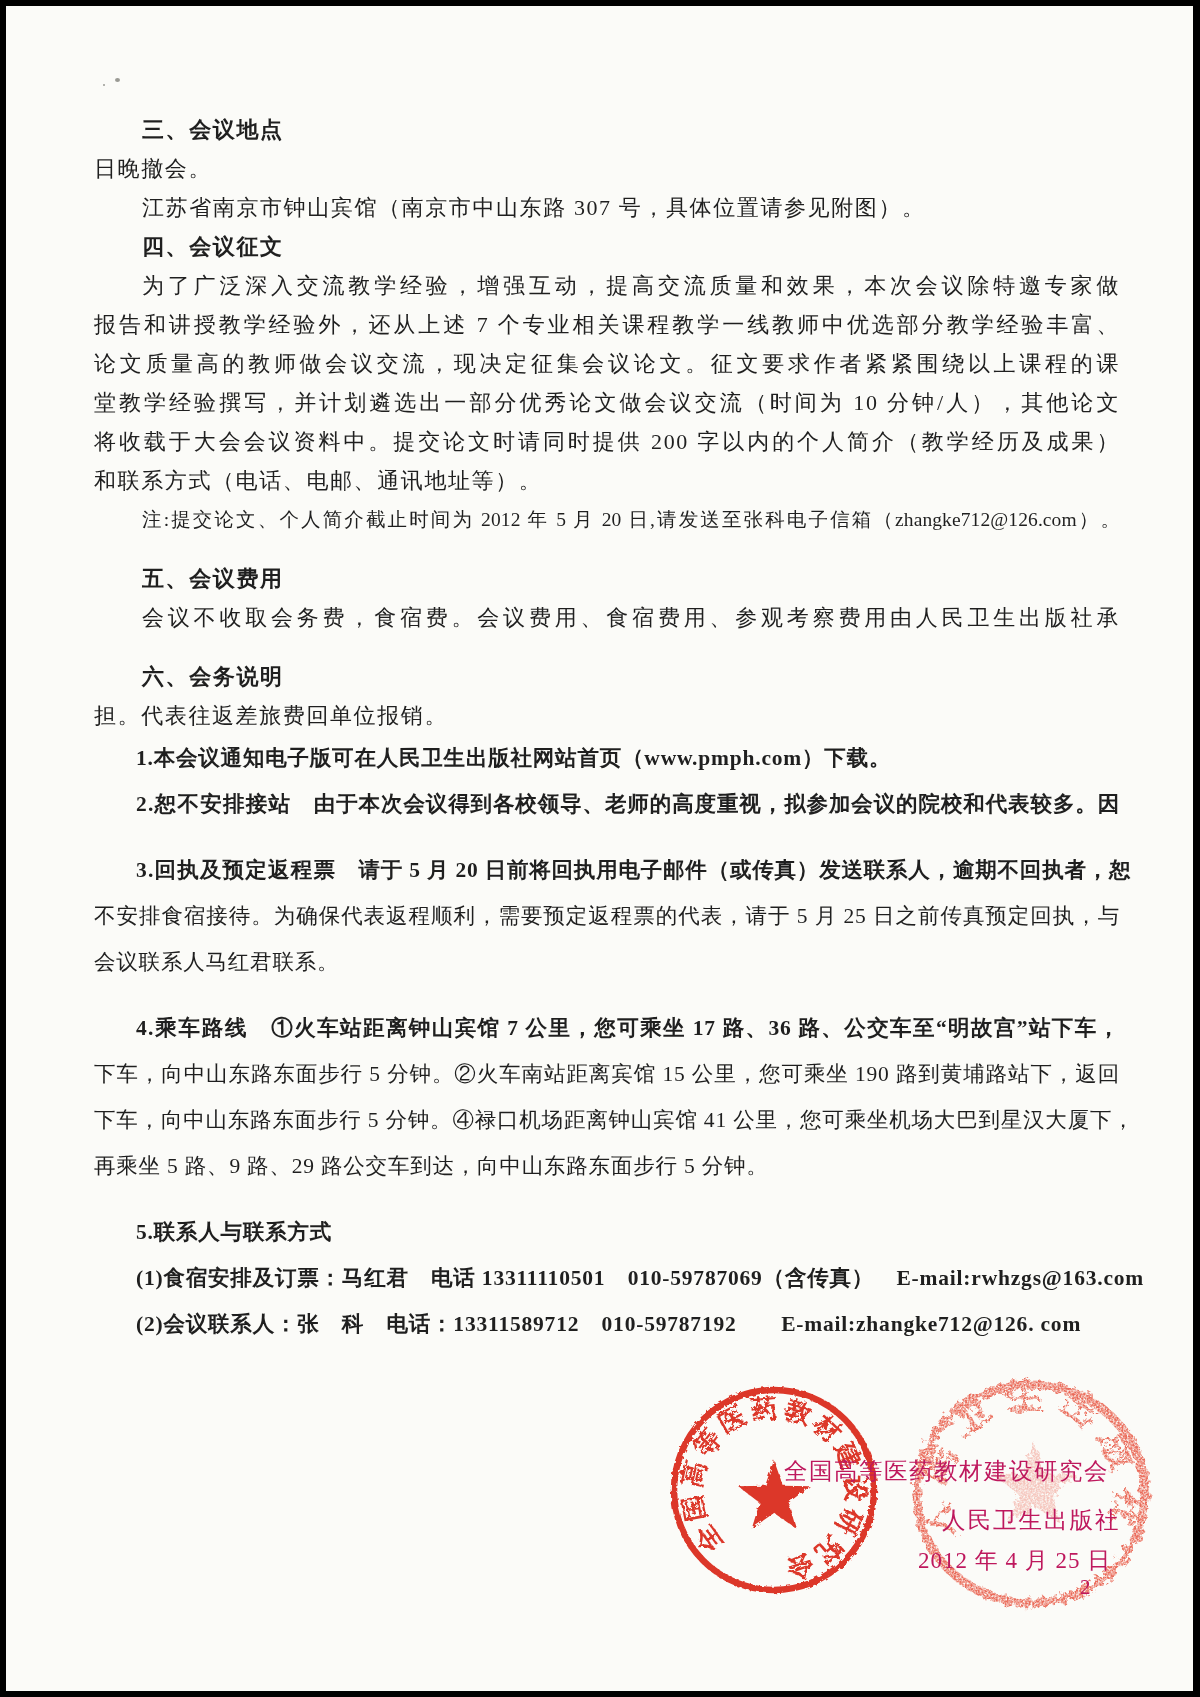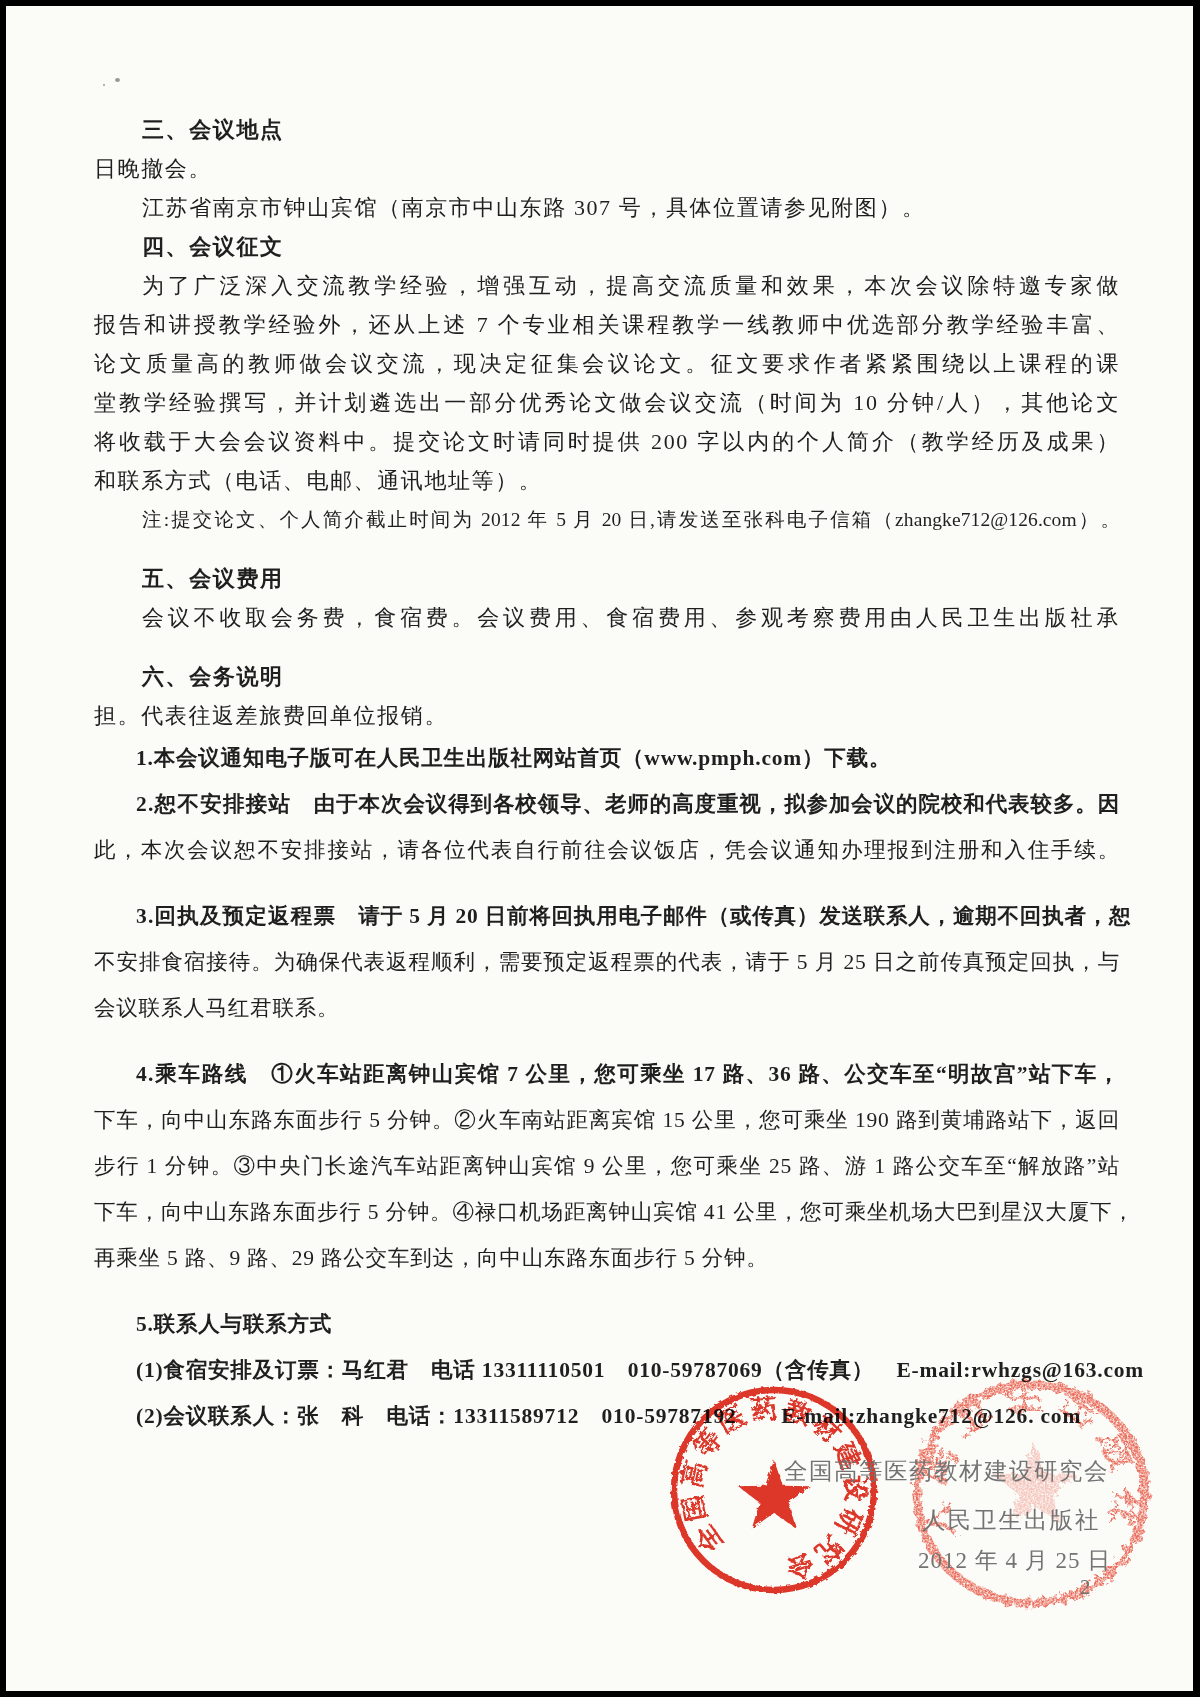--- a/index.html
+++ b/index.html
@@ -11,23 +11,23 @@
   .l{white-space:nowrap;font-size:22px;line-height:39px;height:39px;letter-spacing:1.6px;}
   .l b{letter-spacing:1.2px;}
   .in{text-indent:48px;}
   .in2{text-indent:42px;font-weight:bold;}
   .h{font-weight:bold;}
   .sp{font-size:21.5px;line-height:46px;height:46px;letter-spacing:0.8px;}
   .note{font-size:19.5px;letter-spacing:0.1px;}
   .fill{text-align:justify;text-align-last:justify;}
   .fax{text-indent:262px;}
   .gap8{margin-top:20px;}
-  .footer-line{position:absolute;white-space:nowrap;color:#737373;}
+  .footer-line{position:absolute;white-space:nowrap;color:#be185d;}
   #org1{left:778px;top:1449px;font-size:23.5px;letter-spacing:1.5px;}
-  #org2{left:916px;top:1498px;font-size:23.5px;letter-spacing:2px;}
+  #org2{left:936px;top:1498px;font-size:23.5px;letter-spacing:2px;}
   #sigdate{left:912px;top:1539px;font-size:23px;letter-spacing:1px;}
   #pagenum{left:1074px;top:1569px;font-size:21px;}
   .stamp{position:absolute;mix-blend-mode:multiply;pointer-events:none;}
   #stamp-left{left:658px;top:1374px;width:220px;height:220px;}
   #stamp-right{left:901px;top:1368px;width:248px;height:240px;opacity:.88;}
   .seal-text{font-family:"Liberation Serif","DejaVu Serif",serif;font-weight:bold;}
 </style>
 </head>
 <body>
 
@@ -49,27 +49,25 @@
         <div class="l fill">堂教学经验撰写，并计划遴选出一部分优秀论文做会议交流（时间为 10 分钟/人），其他论文</div>
         <div class="l fill">将收载于大会会议资料中。提交论文时请同时提供 200 字以内的个人简介（教学经历及成果）</div>
         <div class="l">和联系方式（电话、电邮、通讯地址等）。</div>
         <div class="l in note fill">注:提交论文、个人简介截止时间为 2012 年 5 月 20 日,请发送至张科电子信箱（zhangke712@126.com）。</div>
         <div class="l h in gap8">五、会议费用</div>
         <div class="l in fill">会议不收取会务费，食宿费。会议费用、食宿费用、参观考察费用由人民卫生出版社承</div>
         <div class="l h in gap8">六、会务说明</div>
         <div class="l">担。代表往返差旅费回单位报销。</div>
         <div class="l h in2 sp">1.本会议通知电子版可在人民卫生出版社网站首页（www.pmph.com）下载。</div>
         <div class="l in2 sp fill"><b>2.恕不安排接站</b>　由于本次会议得到各校领导、老师的高度重视，拟参加会议的院校和代表较多。因</div>
-        <div class="l sp fill">此，本次会议恕不安排接站，请各位代表自行前往会议饭店，凭会议通知办理报到注册和入住手续。</div>
         <div class="l in2 sp fill gap8"><b>3.回执及预定返程票</b>　请于 5 月 20 日前将回执用电子邮件（或传真）发送联系人，逾期不回执者，恕</div>
         <div class="l sp fill">不安排食宿接待。为确保代表返程顺利，需要预定返程票的代表，请于 5 月 25 日之前传真预定回执，与</div>
         <div class="l sp">会议联系人马红君联系。</div>
         <div class="l in2 sp fill gap8"><b>4.乘车路线</b>　①火车站距离钟山宾馆 7 公里，您可乘坐 17 路、36 路、公交车至“明故宫”站下车，</div>
         <div class="l sp fill">下车，向中山东路东面步行 5 分钟。②火车南站距离宾馆 15 公里，您可乘坐 190 路到黄埔路站下，返回</div>
-        <div class="l sp fill">步行 1 分钟。③中央门长途汽车站距离钟山宾馆 9 公里，您可乘坐 25 路、游 1 路公交车至“解放路”站</div>
         <div class="l sp fill">下车，向中山东路东面步行 5 分钟。④禄口机场距离钟山宾馆 41 公里，您可乘坐机场大巴到星汉大厦下，</div>
         <div class="l sp">再乘坐 5 路、9 路、29 路公交车到达，向中山东路东面步行 5 分钟。</div>
         <div class="l h in2 sp gap8">5.联系人与联系方式</div>
         <div class="l in2 sp">(1)食宿安排及订票：马红君　电话 13311110501　010-59787069（含传真）　E-mail:rwhzgs@163.com</div>
         <div class="l in2 sp">(2)会议联系人：张　科　电话：13311589712　010-59787192　　E-mail:zhangke712@126. com</div>
       </div>
 
     <div class="stamp" id="stamp-left">
       <svg width="220" height="220" viewBox="-110 -110 220 220">
         <defs>

